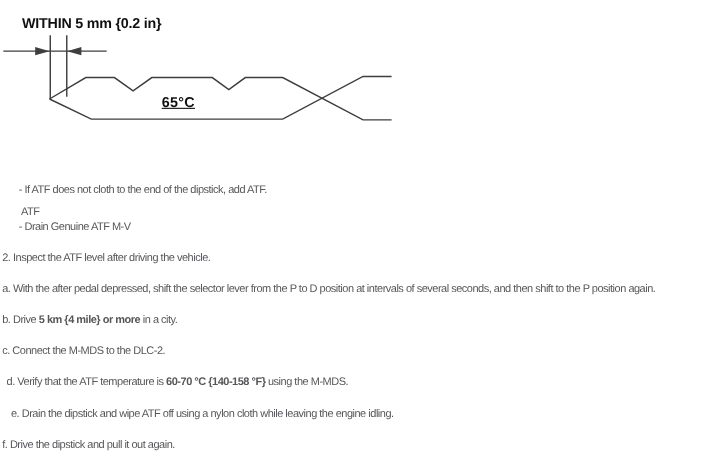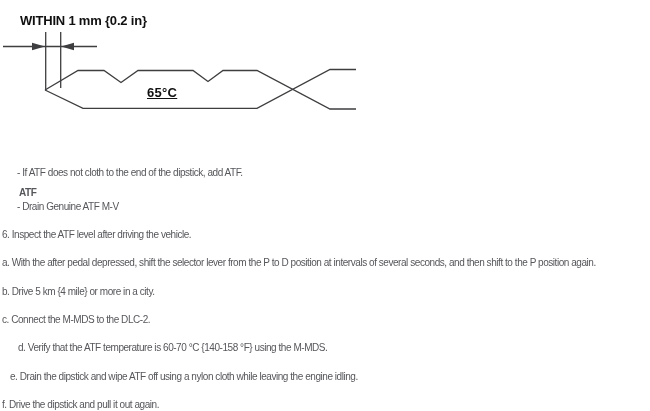--- a/index.html
+++ b/index.html
@@ -27,43 +27,43 @@
     color:var(--heading-text,#101010);
     letter-spacing:0.3px;white-space:nowrap;text-decoration:underline;
   }
   .tline{
     position:absolute;
     font-size:10px;line-height:13px;
     letter-spacing:-0.45px;
     color:var(--text,#56575b);
     white-space:nowrap;
   }
-  .tline.bold{font-weight:700}
-  .bd{font-weight:400}
+  .tline.bold{font-weight:400}
+  .bd{font-weight:700}
 </style>
 </head>
 <body>
 
 <div class="figure">
-  <div class="fig-title">WITHIN 1 mm {0.2 in}</div>
+  <div class="fig-title">WITHIN 5 mm {0.2 in}</div>
   <svg class="fig-svg" width="400" height="135" viewBox="0 0 400 135" xmlns="http://www.w3.org/2000/svg">
     <line class="fig-line" x1="3" y1="46.5" x2="97" y2="46.5"></line>
     <polygon class="fig-fill" points="45,46.5 32,42.8 32,50.2"></polygon>
     <polygon class="fig-fill" points="61,46.5 74,42.8 74,50.2"></polygon>
     <line class="fig-line" x1="45.7" y1="32" x2="45.7" y2="90"></line>
     <line class="fig-line" x1="60.7" y1="32" x2="60.7" y2="88"></line>
     <path class="fig-line" d="M45,90 L78,70.5 L104,70.5 L121,82.5 L138,70.5 L193,70.5 L208,81.5 L223,70.5 L257,70.5 L330,109 L356,109"></path>
     <path class="fig-line" d="M45,90 L83,108.3 L257,108.3 L330,69.5 L356,69.5"></path>
   </svg>
   <div class="fig-temp">65°C</div>
 </div>
 
 <div class="tline" style="left:17px;top:166px">- If ATF does not cloth to the end of the dipstick, add ATF.</div>
 <div class="tline bold" style="left:19px;top:186px">ATF</div>
 <div class="tline" style="left:17px;top:200px">- Drain Genuine ATF M-V</div>
 
-<div class="tline" style="left:2px;top:228px">6. Inspect the ATF level after driving the vehicle.</div>
+<div class="tline" style="left:2px;top:228px">2. Inspect the ATF level after driving the vehicle.</div>
 <div class="tline" style="left:2px;top:256px">a. With the after pedal depressed, shift the selector lever from the P to D position at intervals of several seconds, and then shift to the P position again.</div>
 <div class="tline" style="left:2px;top:285px"><span>b. Drive </span><b class="bd">5 km {4 mile} or more</b><span> in a city.</span></div>
 <div class="tline" style="left:2px;top:313px">c. Connect the M-MDS to the DLC-2.</div>
-<div class="tline" style="left:18px;top:341px"><span>d. Verify that the ATF temperature is </span><b class="bd">60-70 °C {140-158 °F}</b><span> using the M-MDS.</span></div>
+<div class="tline" style="left:6px;top:341px"><span>d. Verify that the ATF temperature is </span><b class="bd">60-70 °C {140-158 °F}</b><span> using the M-MDS.</span></div>
 <div class="tline" style="left:10px;top:370px">e. Drain the dipstick and wipe ATF off using a nylon cloth while leaving the engine idling.</div>
 <div class="tline" style="left:2px;top:398px">f. Drive the dipstick and pull it out again.</div>
 
 </body></html>

